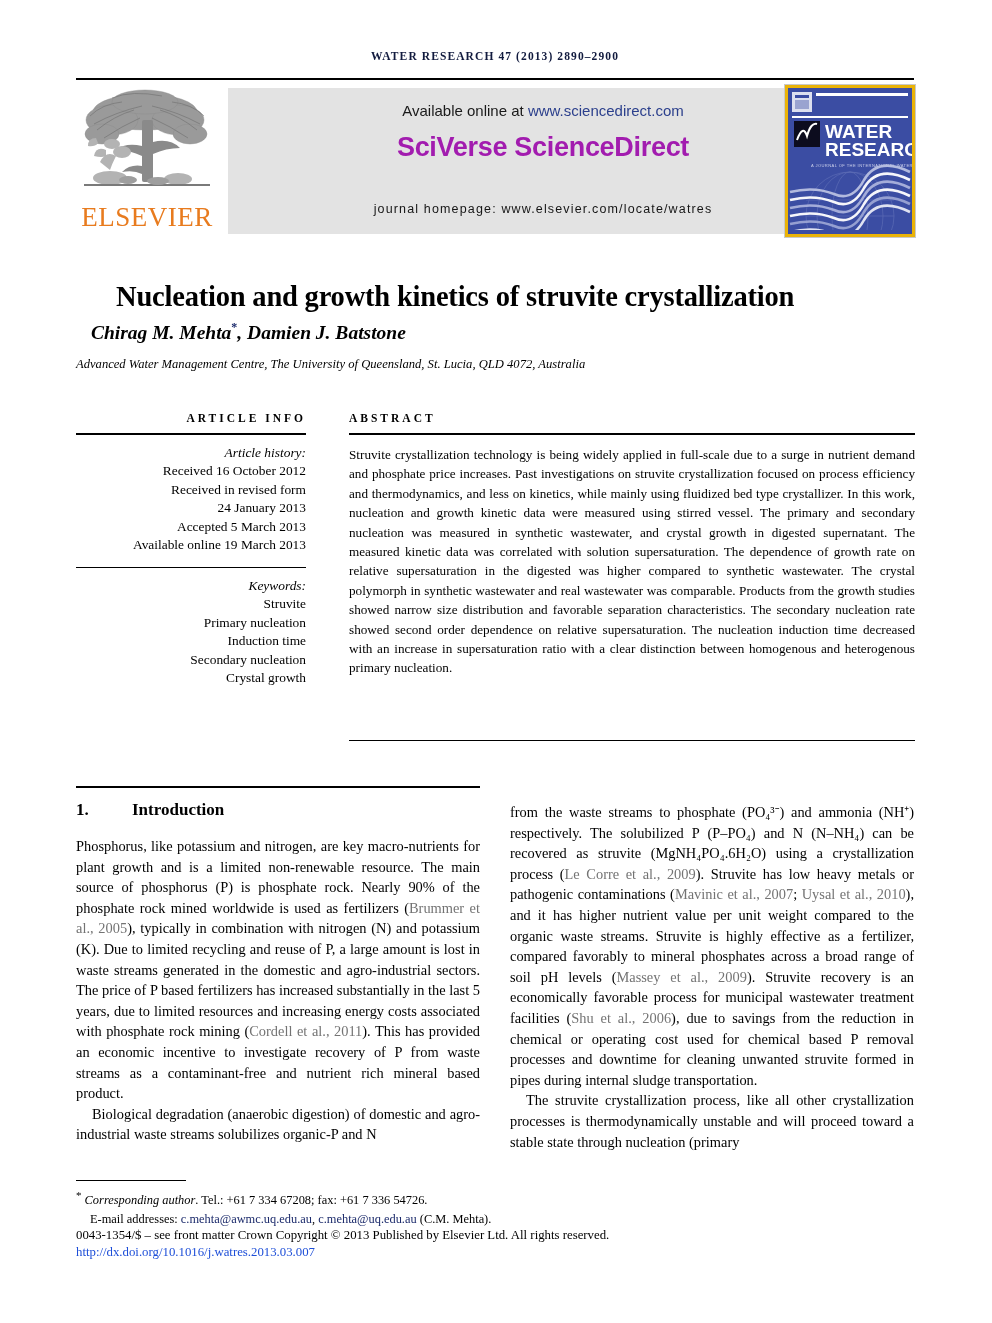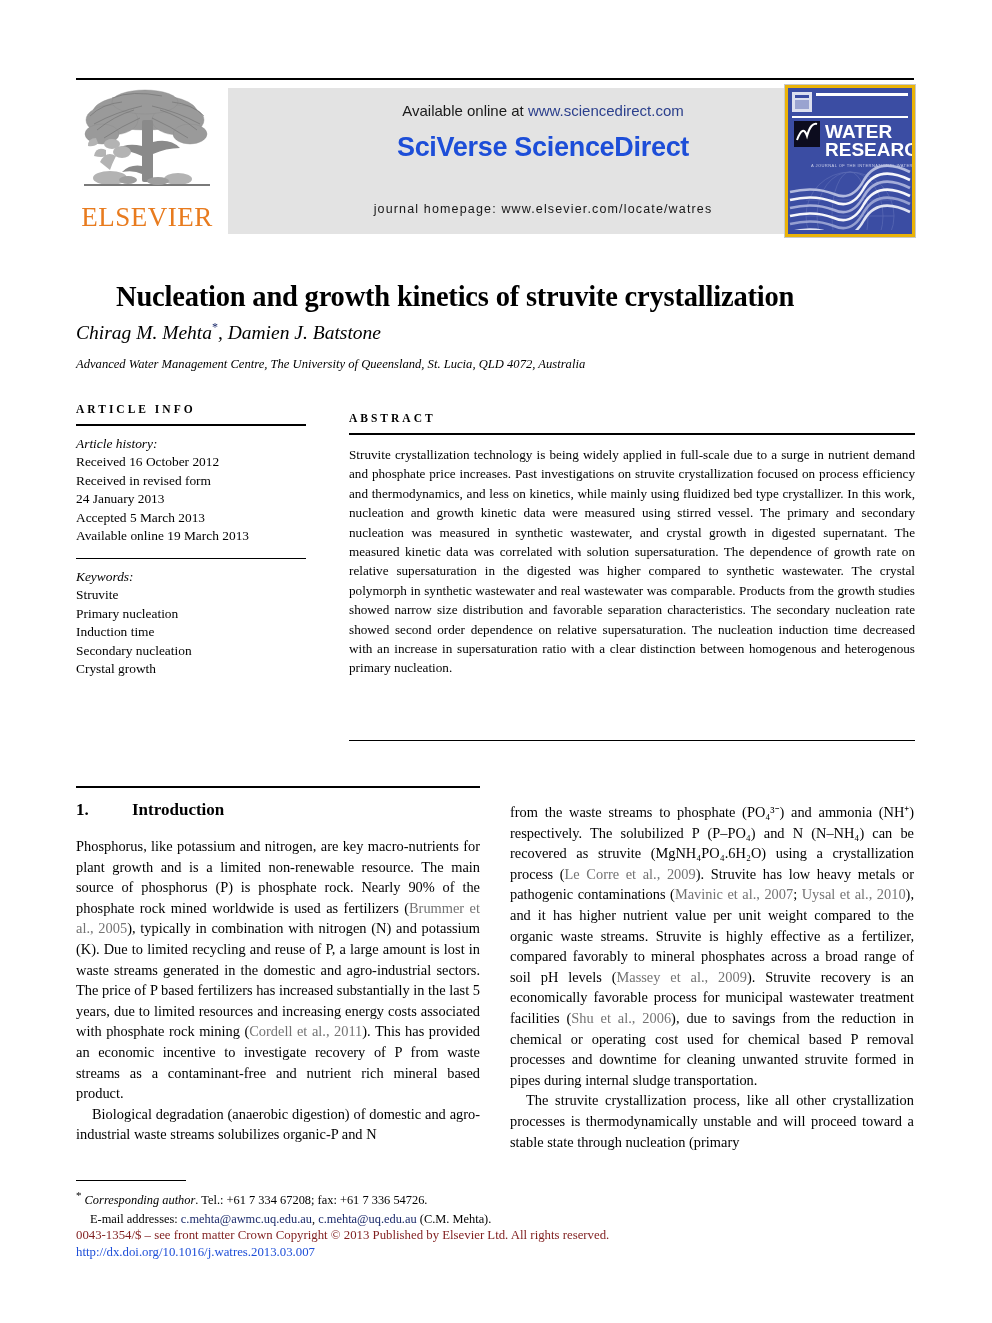--- a/index.html
+++ b/index.html
@@ -92,21 +92,21 @@
     color: #2b3f8c;
   }
   .sd-brand {
     position: absolute;
     left: 0; top: 44px;
     width: 630px;
     text-align: center;
     font-family: "Liberation Sans", sans-serif;
     font-weight: bold;
     font-size: 27px;
-    color: #1d4ed8;
+    color: #a21caf;
     letter-spacing: -0.3px;
   }
   .sd-home {
     position: absolute;
     left: 0; top: 114px;
     width: 630px;
     text-align: center;
     font-family: "Liberation Sans", sans-serif;
     font-size: 12.5px;
     color: #161616;
@@ -136,25 +136,25 @@
     width: 840px;
     font-family: "Liberation Serif", serif;
     font-weight: bold;
     font-size: 28.5px;
     letter-spacing: -0.2px;
     color: #000;
     margin-left: 40px;
   }
   .authors {
     position: absolute;
-    left: 76px; top: 320px;
+    left: 91px; top: 320px;
     width: 840px;
     font-family: "Liberation Serif", serif;
     font-style: italic;
-    font-weight: normal;
+    font-weight: bold;
     font-size: 19.5px;
     color: #000;
   }
   .authors sup { font-size: 12px; color:#1b2a6b; font-style: normal;}
   .affiliation {
     position: absolute;
     left: 76px; top: 357px;
     width: 840px;
     font-family: "Liberation Serif", serif;
     font-style: italic;
@@ -165,22 +165,23 @@
   
   .sec-head {
     font-family: "Liberation Serif", serif;
     font-weight: bold;
     font-size: 11.5px;
     letter-spacing: 3px;
     color: #000;
   }
   .info-col {
     position: absolute;
-    left: 76px; top: 403px;
+    left: 76px; top: 412px;
     width: 230px;
+    text-align: right;
   }
   .info-rule {
     width: 230px; height: 1.6px; background: #000; margin: 9px 0 9px 0;
   }
   .info-rule2 {
     width: 230px; height: 1.4px; background: #000; margin: 12px 0 9px 0;
   }
   .info-line {
     font-family: "Liberation Serif", serif;
     font-size: 13.4px;
@@ -277,36 +278,37 @@
   .footnote .fn-corr { font-style: italic; }
   .footnote .fn2 { display:block; padding-left: 14px; }
   .foot-link { color: #1b2a6b; }
   .imprint {
     position: absolute;
     left: 76px; top: 1226px;
     width: 850px;
     font-family: "Liberation Serif", serif;
     font-size: 12.8px;
     line-height: 19px;
-    color: #7f1d1d;
+    color: #000000;
   }
   .doi {
     position: absolute;
     left: 76px; top: 1245px;
     width: 850px;
     font-family: "Liberation Serif", serif;
     font-size: 12.8px;
     color: #1d4ed8;
   }
 </style>
 </head>
 <body>
 
 <div class="page">
 
+  <div class="running-head">WATER RESEARCH 47 (2013) 2890–2900</div>
   <div class="rule-top"></div>
 
   <div class="masthead">
 
     <div class="elsevier-logo">
       <svg class="elsevier-tree" viewBox="0 0 130 112">
         <g fill="#9a9a9a" stroke="#8c8c8c" stroke-width="0.4">
           <ellipse cx="63" cy="26" rx="52" ry="18"></ellipse>
           <ellipse cx="30" cy="34" rx="26" ry="15"></ellipse>
           <ellipse cx="96" cy="34" rx="26" ry="15"></ellipse>

